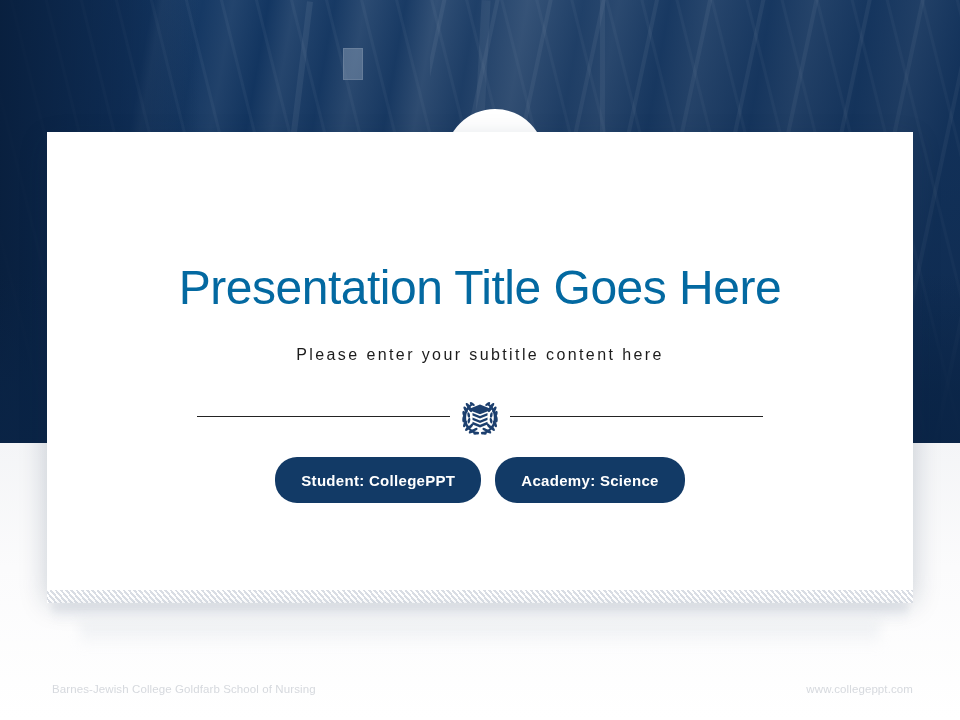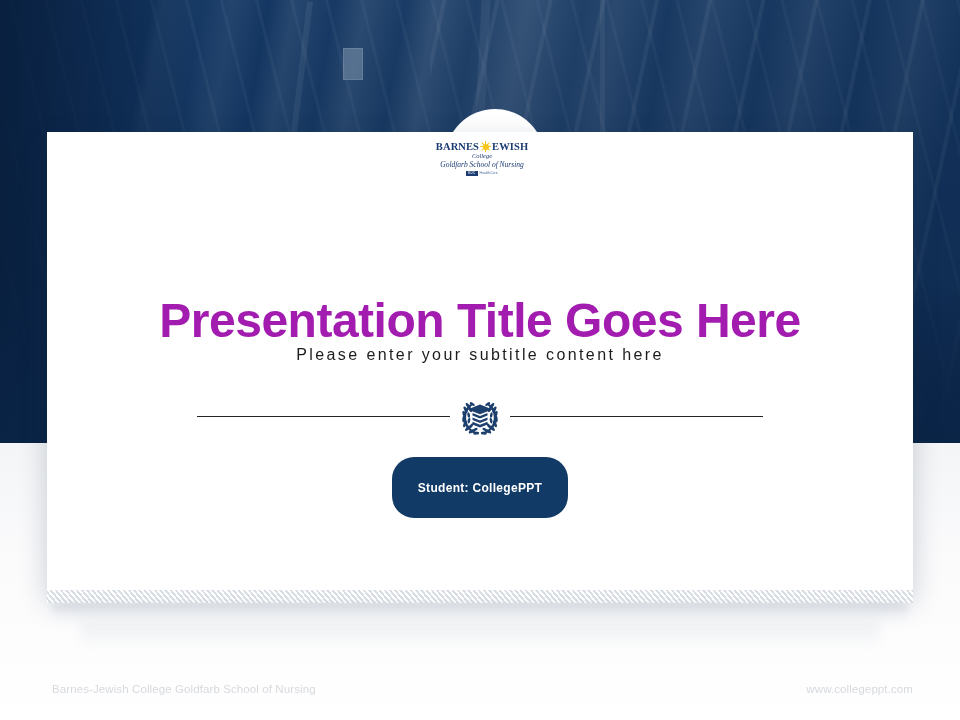--- a/index.html
+++ b/index.html
@@ -218,26 +218,26 @@
   }
   .logo-badge .chiptext {
     font-size: 3.6px;
     line-height: 5px;
     color: #4a6a9a;
   }
 
   
   .title {
     position: absolute;
-    left: 47px; top: 294px;
+    left: 47px; top: 261px;
     width: 866px;
     text-align: center;
     font-size: 48px;
-    font-weight: bold;
-    color: #a21caf;
+    font-weight: normal;
+    color: #0369a1;
     letter-spacing: -0.5px;
     line-height: 54px;
     white-space: nowrap;
   }
   .subtitle {
     position: absolute;
     left: 47px; top: 340px;
     width: 866px;
     text-align: center;
     font-size: 16px;
@@ -277,25 +277,25 @@
     left: 47px; top: 457px;
     width: 866px;
     display: flex;
     align-items: center;
     justify-content: center;
     gap: 14px;
   }
   .pill {
     background: #123a66;
     color: #ffffff;
-    font-size: 12px;
+    font-size: 15px;
     font-weight: bold;
     letter-spacing: 0.3px;
     border-radius: 22px;
-    height: 61px;
+    height: 46px;
     display: flex;
     align-items: center;
     justify-content: center;
     padding: 0 26px;
     box-sizing: border-box;
     white-space: nowrap;
     border: none;
     font-family: "Liberation Sans", sans-serif;
     cursor: pointer;
   }
@@ -338,39 +338,20 @@
     <div class="dark-left"></div>
     <div class="dark-bottom"></div>
   </div>
 
   <div class="lower-bg"></div>
 
   <div class="card-bump"></div>
   <div class="card-shadow"></div>
   <div class="card"></div>
 
-  <div class="logo">
-    <div class="logo-main">
-      <span>BARNES</span>
-      <span class="logo-sun">
-        <span class="ray" style="transform:rotate(0deg);"></span>
-        <span class="ray" style="transform:rotate(45deg);"></span>
-        <span class="ray" style="transform:rotate(90deg);"></span>
-        <span class="ray" style="transform:rotate(135deg);"></span>
-        <span class="disc"></span>
-      </span>
-      <span>EWISH</span>
-    </div>
-    <div class="logo-sub1">College</div>
-    <div class="logo-sub2">Goldfarb School of Nursing</div>
-    <div class="logo-badge">
-      <span class="chip">BJC</span>
-      <span class="chiptext">HealthCare</span>
-    </div>
-  </div>
 
   <div class="title">Presentation Title Goes Here</div>
 
   <div class="subtitle">Please  enter  your  subtitle  content  here</div>
 
   <div class="divider">
     <div class="rule"></div>
     <div class="emblem">
       <svg width="44" height="40" viewBox="0 0 44 40" aria-hidden="true">
         <g fill="#1c3f6e">
@@ -415,20 +396,21 @@
           <path d="M14.5 21.4 L22 24.4 L29.5 21.4 L29.5 24.0 L22 27.0 L14.5 24.0 Z"></path>
           <path d="M14.5 25.8 L22 28.8 L29.5 25.8 L29.5 28.4 L22 31.4 L14.5 28.4 Z"></path>
         </g>
       </svg>
     </div>
     <div class="rule"></div>
   </div>
 
   <div class="pills">
     <button class="pill">Student: CollegePPT</button>
+    <button class="pill">Academy: Science</button>
   </div>
 
   <div class="stripe-band"></div>
   <div class="band-shadow"></div>
   <div class="band-shadow2"></div>
 
   <div class="footer-left">Barnes-Jewish College Goldfarb School of Nursing</div>
   <div class="footer-right">www.collegeppt.com</div>
 
 </div>

